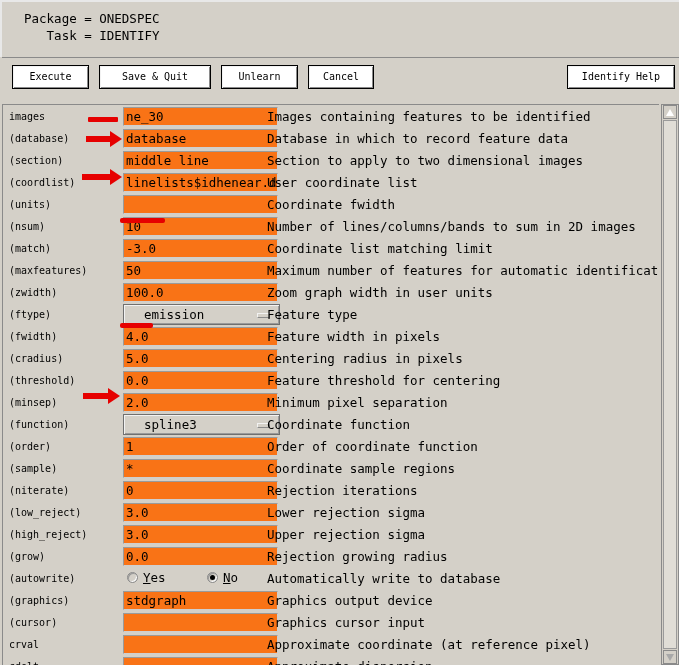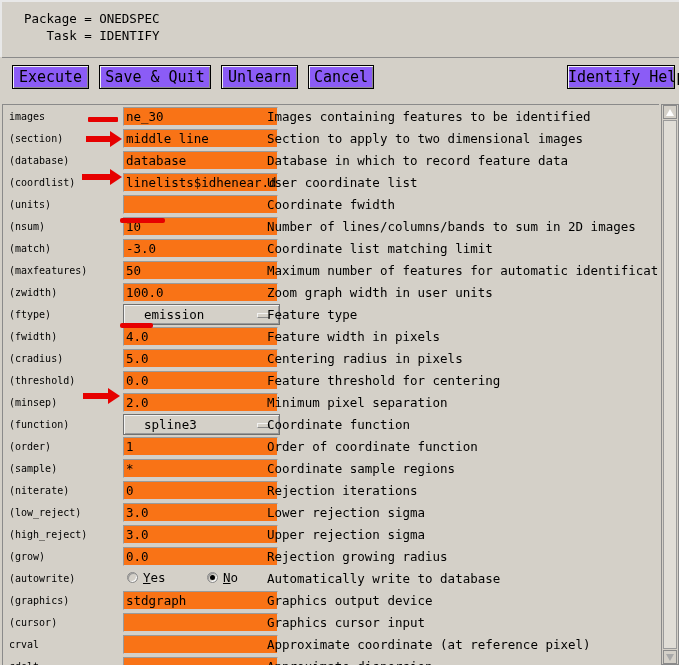--- a/index.html
+++ b/index.html
@@ -50,25 +50,25 @@
     width: 677px;
     height: 40px;
     background: #d4d0c8;
     border-top: 1px solid #8a8a8a;
     box-sizing: border-box;
   }
   .btn {
     position: absolute;
     top: 7px;
     height: 24px;
-    background: #8b5cf6;
+    background: #ffffff;
     border: 1px solid #000;
     box-shadow: inset 1px 1px 0 #f2f2f2, inset -1px -1px 0 #8a8a8a;
     font-family: "DejaVu Sans Mono", monospace;
-    font-size: 15px;
+    font-size: 10px;
     line-height: 22px;
     text-align: center;
     white-space: nowrap;
     box-sizing: border-box;
     cursor: default;
     color: #000;
   }
 
   
   .panel {
@@ -305,28 +305,28 @@
 
   <div class="panel">
     <div class="paramarea">
       <div class="rows" id="rows">
           <div class="row">
             <div class="plabel">images</div>
             <div class="entry">ne_30</div>
             <div class="pdesc">Images containing features to be identified</div>
           </div>
           <div class="row">
+            <div class="plabel">(database)</div>
+            <div class="entry">database</div>
+            <div class="pdesc">Database in which to record feature data</div>
+          </div>
+          <div class="row">
             <div class="plabel">(section)</div>
             <div class="entry">middle line</div>
             <div class="pdesc">Section to apply to two dimensional images</div>
-          </div>
-          <div class="row">
-            <div class="plabel">(database)</div>
-            <div class="entry">database</div>
-            <div class="pdesc">Database in which to record feature data</div>
           </div>
           <div class="row">
             <div class="plabel">(coordlist)</div>
             <div class="entry">linelists$idhenear.dat</div>
             <div class="pdesc">User coordinate list</div>
           </div>
           <div class="row">
             <div class="plabel">(units)</div>
             <div class="entry"></div>
             <div class="pdesc">Coordinate fwidth</div>

